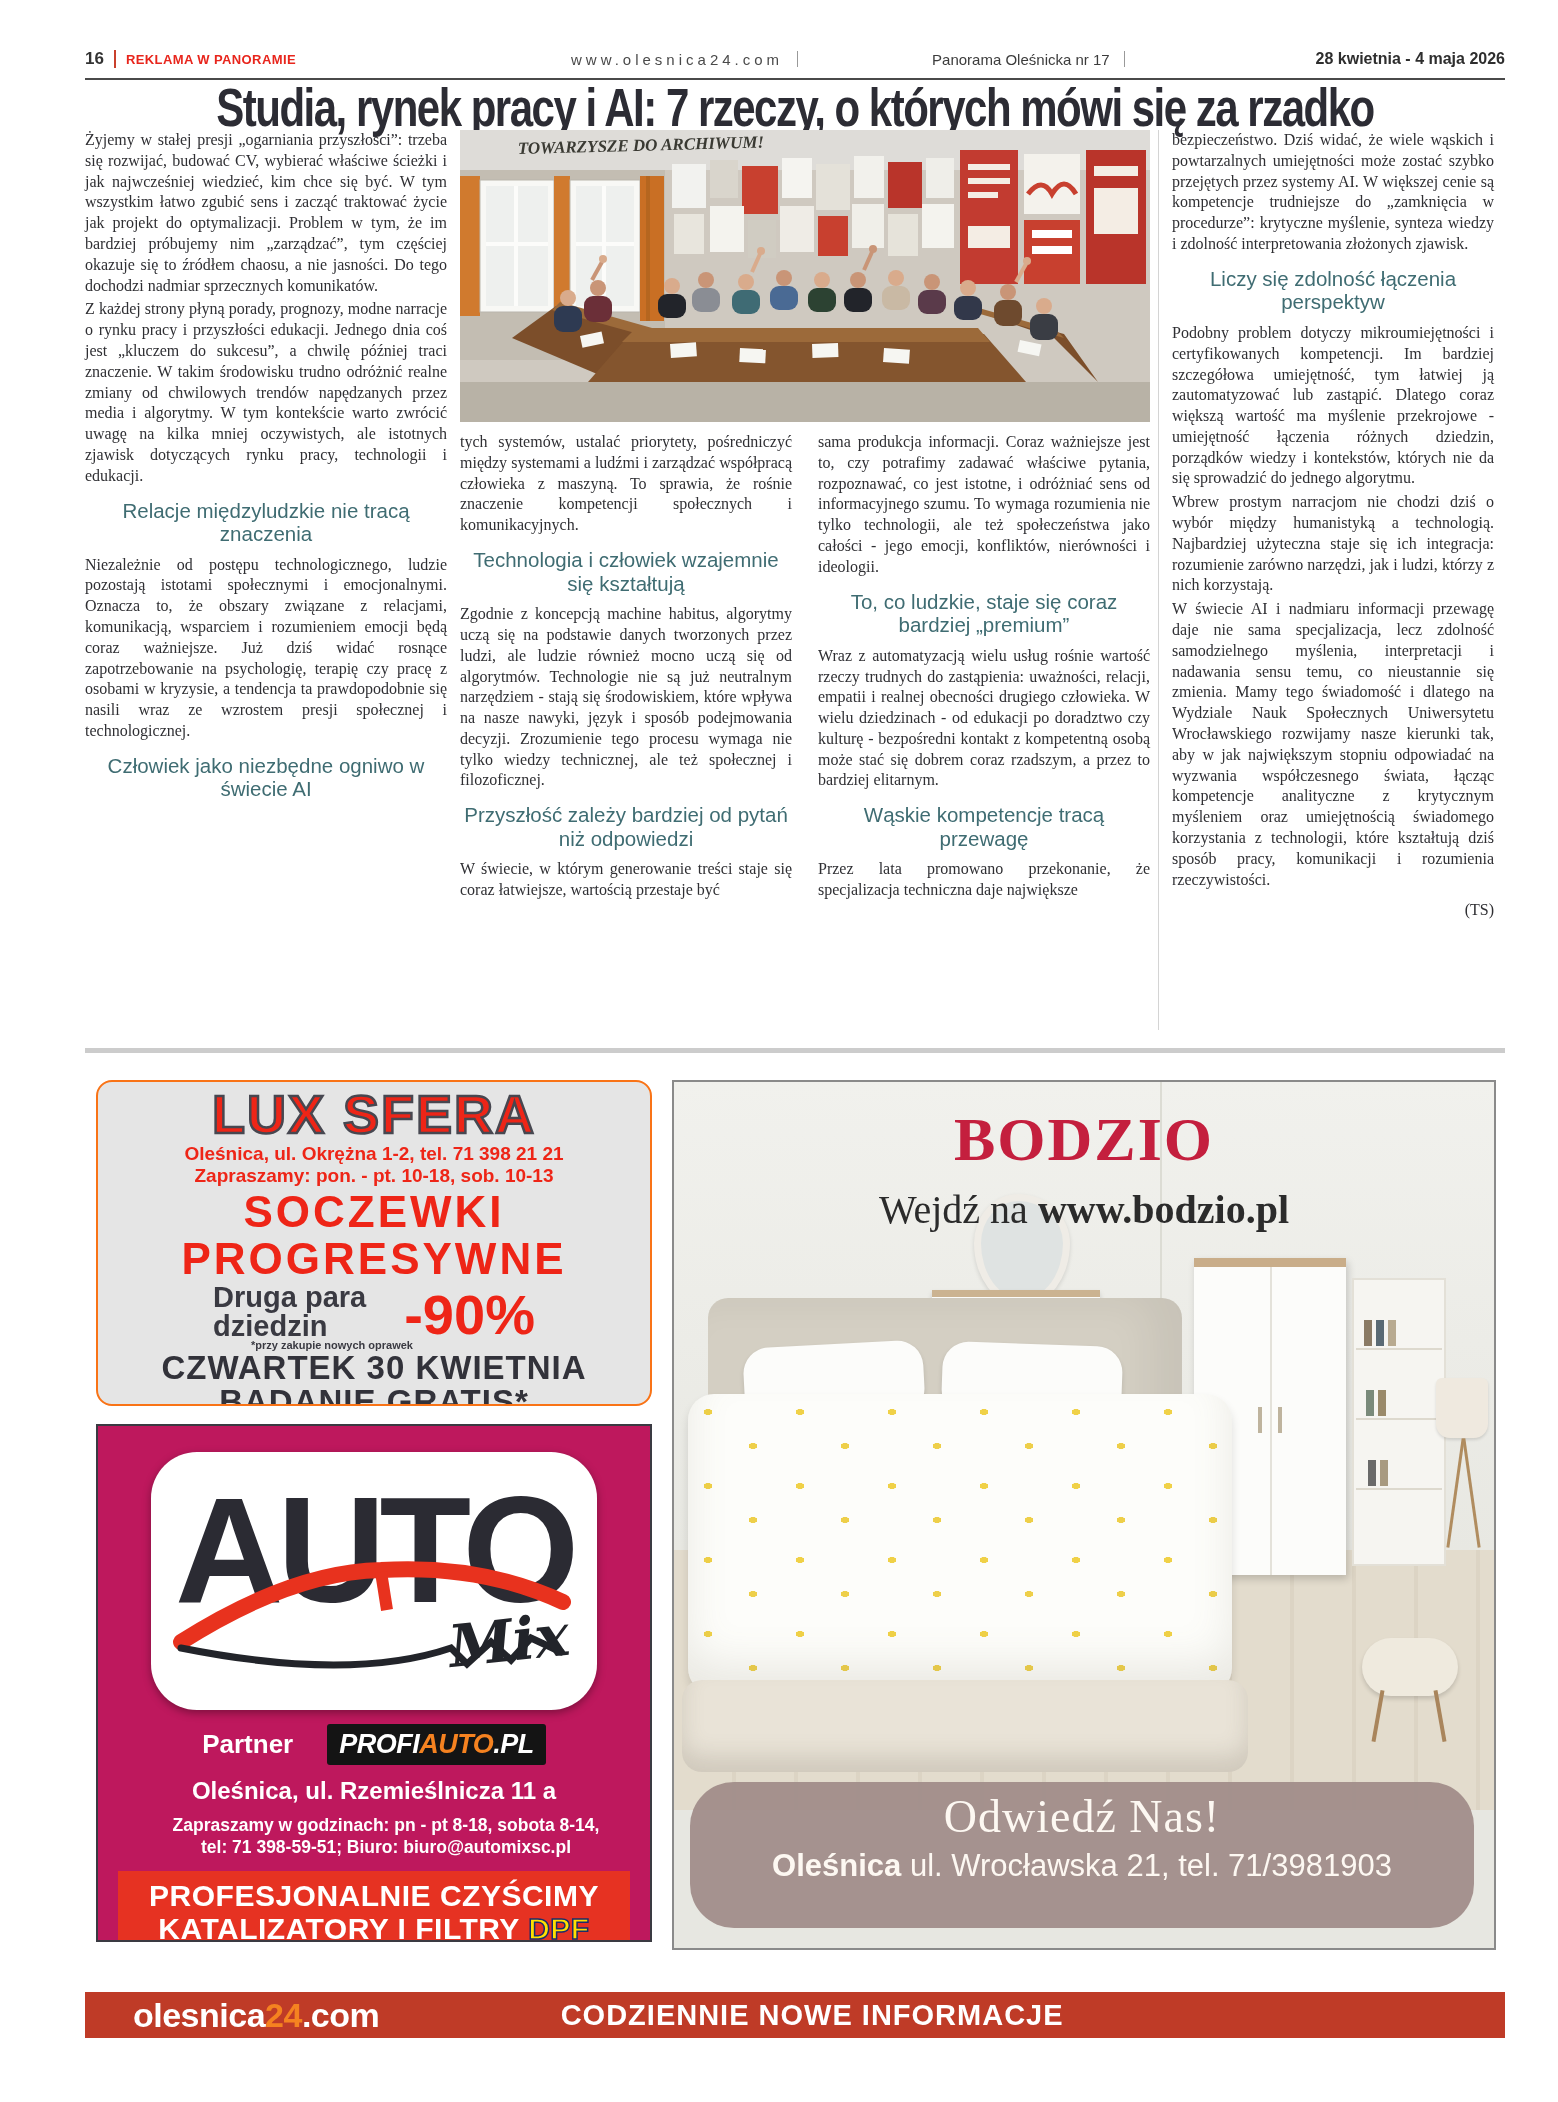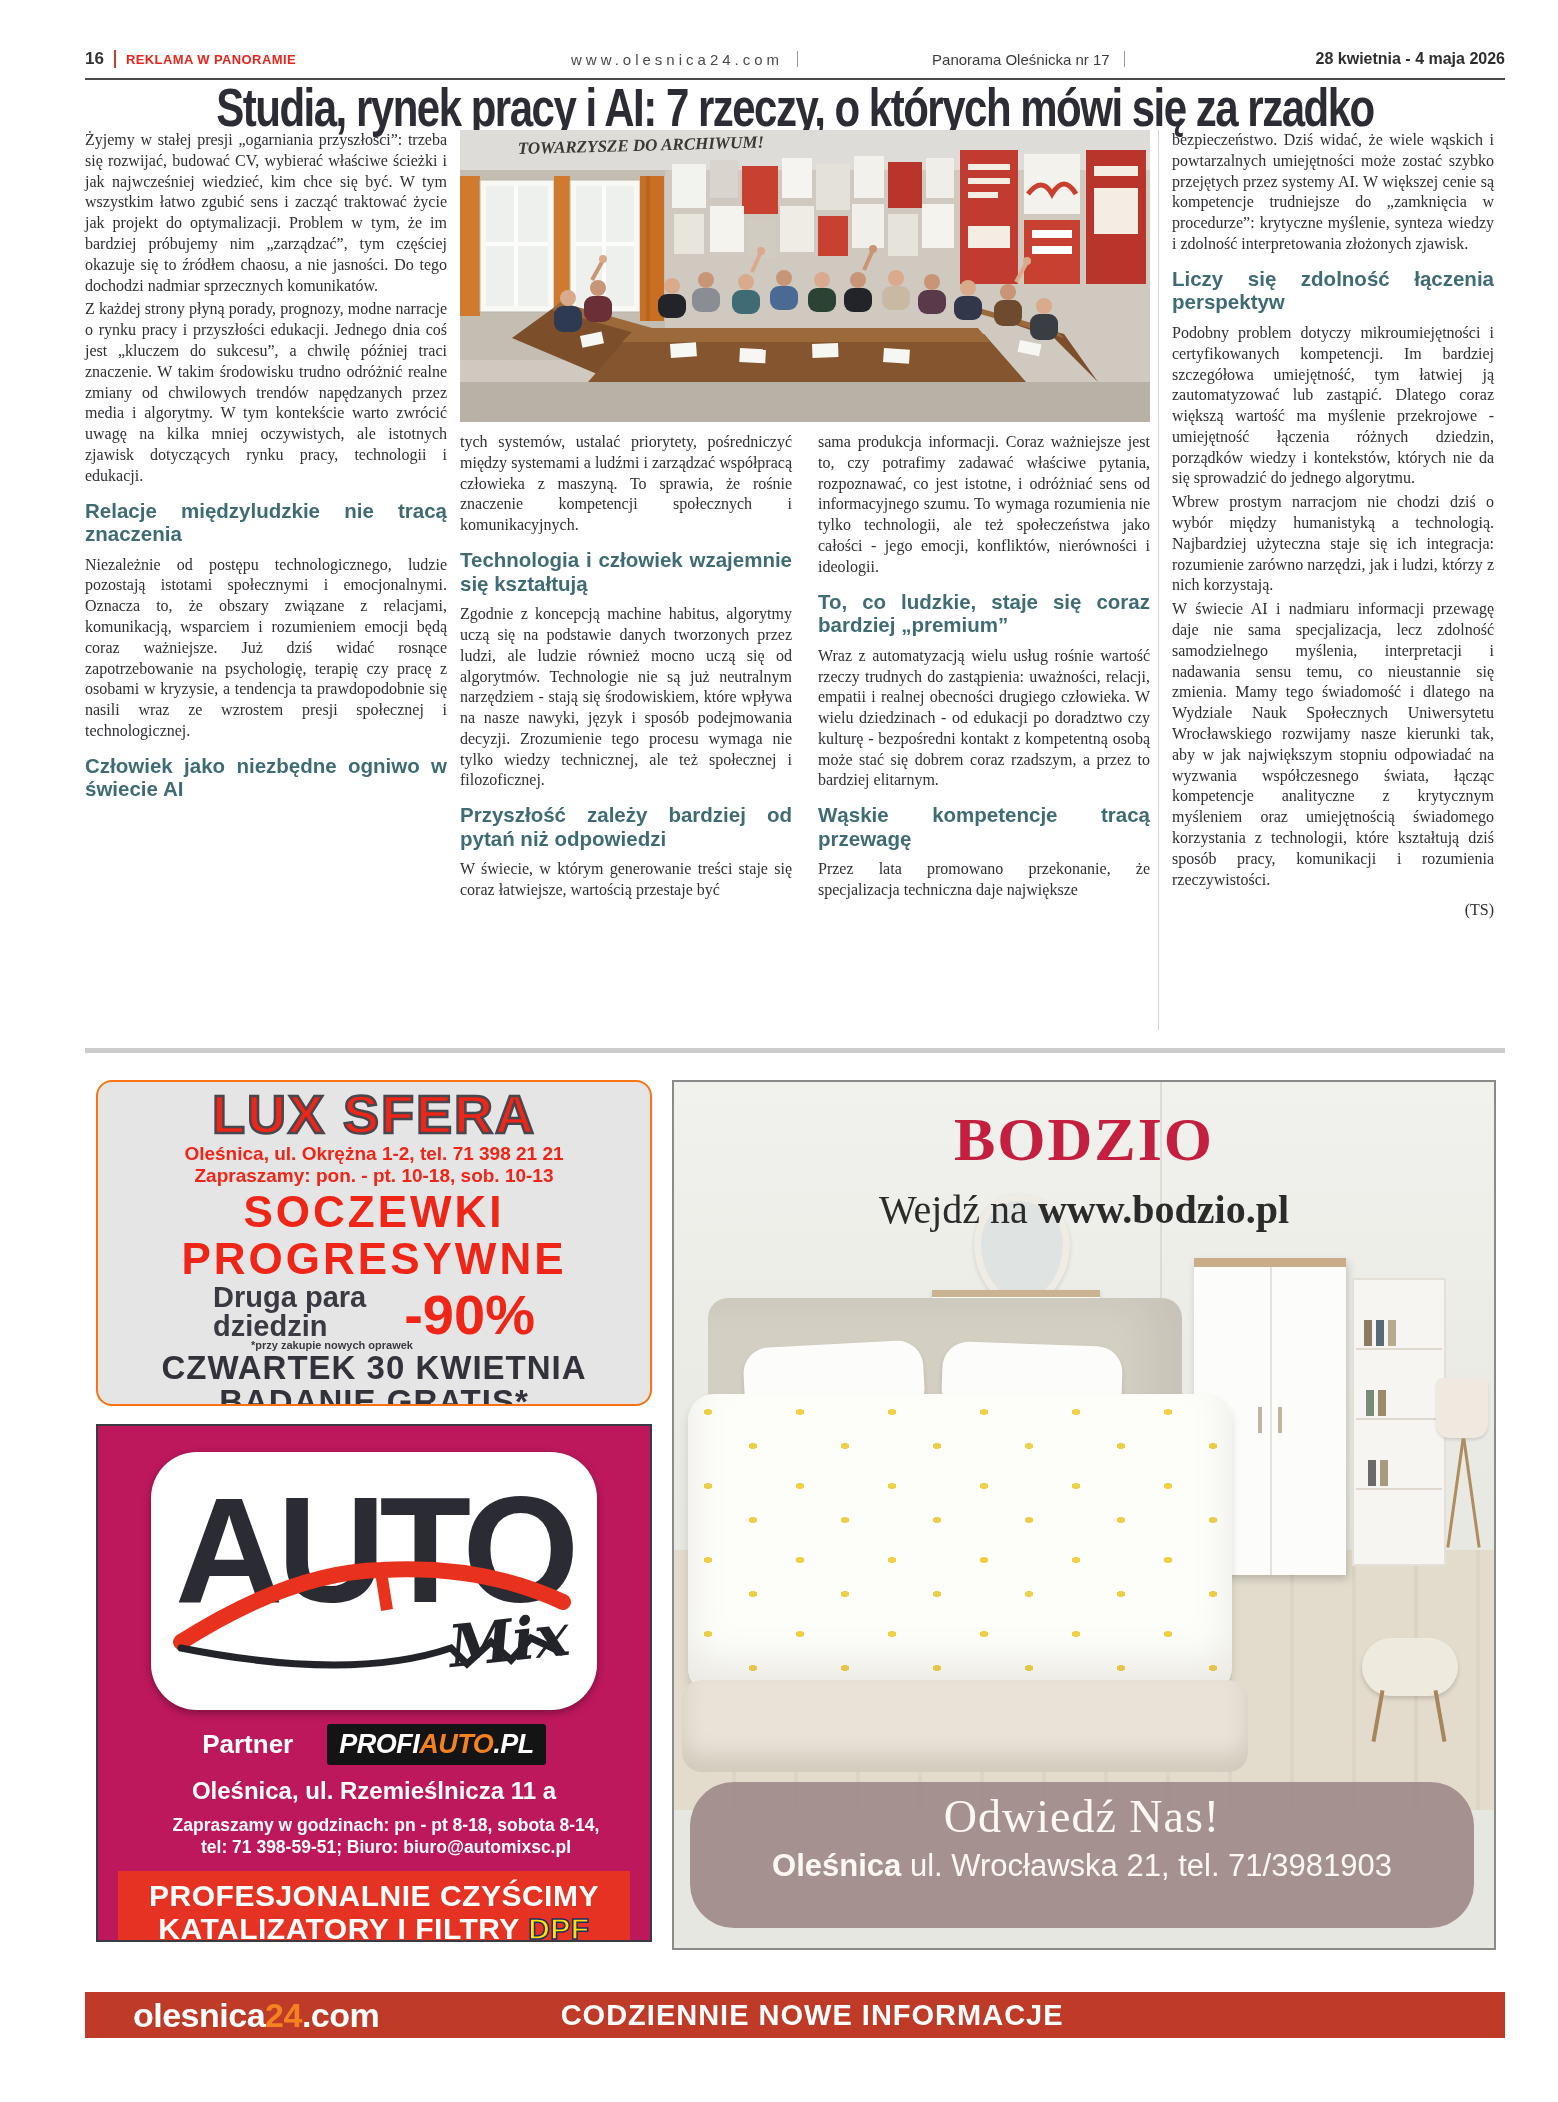--- a/index.html
+++ b/index.html
@@ -15,22 +15,22 @@
   .hdr .site{font-size:15px;color:#4a4a4a;letter-spacing:4px;margin-left:275px;}
   .hdr .issue{font-size:15px;color:#3c3c3c;margin-left:120px;}
   .hdr .date{font-weight:800;font-size:16px;color:#2e2e2e;margin-left:auto;}
   
   .headline{position:absolute;left:85px;top:84px;width:1420px;text-align:center;}
   .headline span{display:inline-block;font-family:"Liberation Sans",sans-serif;font-weight:800;
        font-size:42px;letter-spacing:-1.5px;color:#2c2c34;transform:scale(1.0,1.28);white-space:nowrap;}
   
   .col{position:absolute;font-size:16px;line-height:1.3;text-align:justify;}
   .col p{margin:0 0 3px 0;}
-  .col h3{font-family:"Liberation Sans",sans-serif;font-weight:700;font-size:20.5px;line-height:1.15;
-          color:#3f6c72;margin:12px 0 9px 0;}
+  .col h3{font-family:"Liberation Sans",sans-serif;font-weight:400;font-size:20.5px;line-height:1.15;
+          color:#3f6c72;text-align:center;margin:12px 0 9px 0;}
   #col1{left:85px;top:130px;width:362px;}
   #col2{left:460px;top:432px;width:332px;}
   #col3{left:818px;top:432px;width:332px;}
   #col4{left:1172px;top:130px;width:322px;}
   .sig{text-align:right;margin-top:10px !important;}
   .colrule{position:absolute;width:1px;background:#d4d4d4;top:130px;height:900px;}
   
   .photo{position:absolute;left:460px;top:130px;width:690px;height:292px;background:#cfc9c0;overflow:hidden;}
   
   .addiv{position:absolute;left:85px;top:1048px;width:1420px;height:5px;background:#cccccc;}

